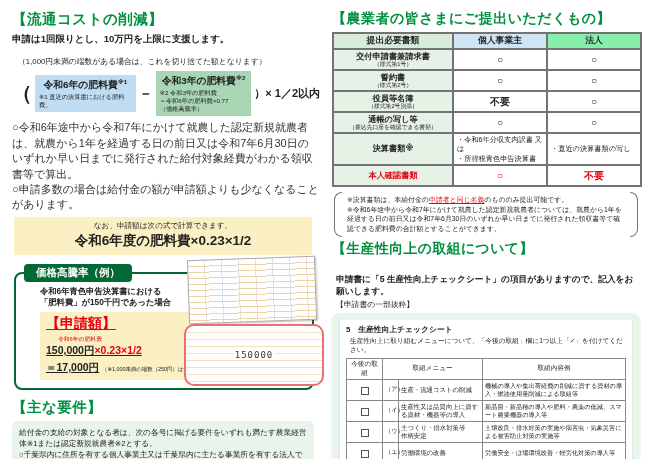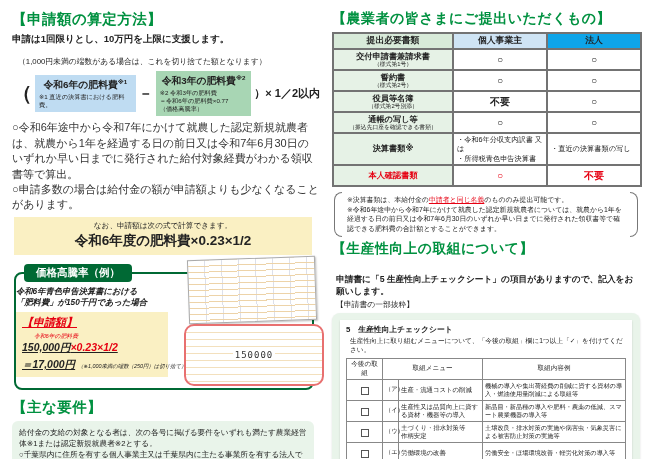--- a/index.html
+++ b/index.html
@@ -24,24 +24,24 @@
   .close-suffix{font-size:11px;font-weight:bold;white-space:nowrap;}
   .calc-notes{font-size:11px;line-height:1.4;margin:4px 0 4px 0;color:#333;}
   .yellow-box{background:#FAF0C3;text-align:center;padding:4px 2px 5px;margin:1px 8px 0 2px;}
   .yellow-note{font-size:7.6px;}
   .yellow-formula{font-size:13.5px;font-weight:bold;margin-top:1px;}
   
   .example-box{position:relative;border:2px solid #006934;border-radius:8px;margin:17px 6px 0 2px;height:114px;}
   .example-tab{position:absolute;top:-10px;left:8px;background:#006934;color:#fff;font-weight:bold;
                font-size:10.5px;padding:2px 12px;border-radius:4px;}
   .example-inner{display:flex;height:100%;}
-  .example-left{width:166px;padding:12px 0 0 0;box-sizing:border-box;font-style:italic;}
+  .example-left{width:166px;padding:12px 0 0 24px;box-sizing:border-box;}
   .case{font-size:8.3px;font-weight:bold;line-height:1.4;}
   .example-yellow{background:#FAF0C3;margin-top:3px;padding:3px 6px 5px;width:152px;box-sizing:border-box;}
-  .label-red{color:#E60012;font-weight:bold;font-size:11px;text-decoration:underline;}
+  .label-red{color:#E60012;font-weight:bold;font-size:14px;text-decoration:underline;}
   .fee-label{color:#E60012;font-size:5.8px;margin:2px 0 0 12px;}
   .calc-line{font-size:10.5px;font-weight:bold;text-decoration:underline;white-space:nowrap;}
   .calc-line .red{color:#E60012;}
   .result-line{font-size:10.5px;font-weight:bold;margin-top:3px;white-space:nowrap;}
   .result-line .res{text-decoration:underline;}
   .result-note{font-size:5.4px;font-weight:normal;}
   .example-right{position:relative;flex:1;}
   .form-sheet{position:absolute;top:-16px;left:6px;width:126px;height:62px;background:#fff;border:1px solid #aaa;
       transform:rotate(-2deg);box-shadow:1px 1px 2px rgba(0,0,0,.25);
       background-image:repeating-linear-gradient(to bottom,transparent 0 5px,#edd3a8 5px 6px),
@@ -53,21 +53,21 @@
   .form-value{font-family:"DejaVu Sans Mono","Liberation Mono",monospace;font-size:9px;letter-spacing:1px;
       color:#333;background:#fff;padding:0 2px;}
   .req-box{background:#E9F4EA;border-radius:6px;padding:6px 7px;font-size:7.7px;line-height:1.45;margin:2px 6px 0 0;color:#222;}
   .mt6{margin-top:8px;}
   
   .doc-table{border-collapse:collapse;width:308px;table-layout:fixed;margin-top:2px;}
   .doc-table th,.doc-table td{border:2px solid #737373;padding:1px 3px;box-sizing:border-box;}
   .doc-table th{font-size:8.8px;height:15px;}
   .th-doc{background:#D8EAD9;}
   .th-sole{background:#CFE4F4;}
-  .th-corp{background:#0ea5e9;}
+  .th-corp{background:#86efac;}
   .doc-cell{background:#E6F2E6;text-align:center;}
   .doc-name{font-size:8.2px;font-weight:bold;line-height:1.15;}
   .doc-sub{font-size:5.8px;line-height:1.1;}
   .mark{text-align:center;font-size:10px;font-weight:bold;height:21px;}
   .txt-cell{font-size:7.2px;text-align:left;line-height:1.3;height:28px;}
   .red-row td{color:#E60012;}
   
   .bracket-notes{position:relative;margin:5px 2px 3px;padding:3px 13px;font-size:6.9px;line-height:1.4;}
   .bracket-notes::before{content:"";position:absolute;left:0;top:0;bottom:0;width:7px;
       border:1px solid #777;border-right:none;border-radius:10px 0 0 10px;}
@@ -88,21 +88,21 @@
   .key{font-size:6.2px;text-align:center;}
   .menu{font-size:6.4px;line-height:1.25;}
   .ex{font-size:6.2px;line-height:1.25;}
 </style>
 </head>
 <body>
 
 <div class="page">
 
   <div class="col left">
-    <div class="h-green">【申請額の算定方法】</div>
+    <div class="h-green">【流通コストの削減】</div>
     <div class="intro-bold">申請は1回限りとし、10万円を上限に支援します。</div>
     <div class="intro-note">（1,000円未満の端数がある場合は、これを切り捨てた額となります）</div>
 
     <div class="formula-row">
       <span class="paren">（</span>
       <div class="fbox blue">
         <div class="fbox-title"><span>令和6年の肥料費</span><span class="sup">※1</span></div>
         <div class="fbox-note">※1 直近の決算書における肥料費。</div>
       </div>
       <span class="paren" style="font-size:14px;">－</span>

